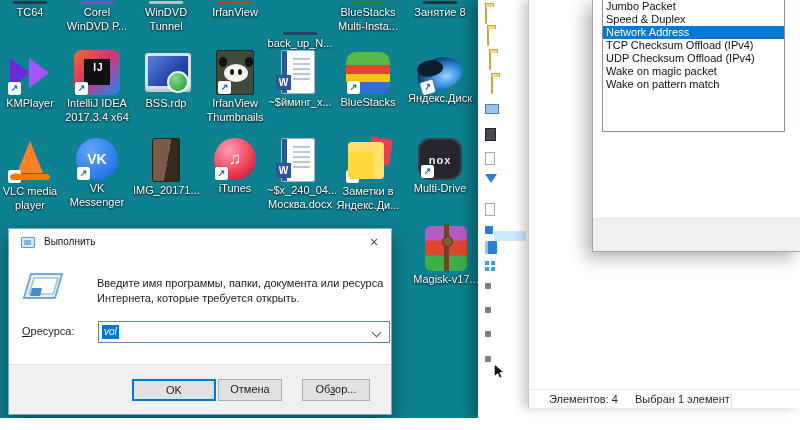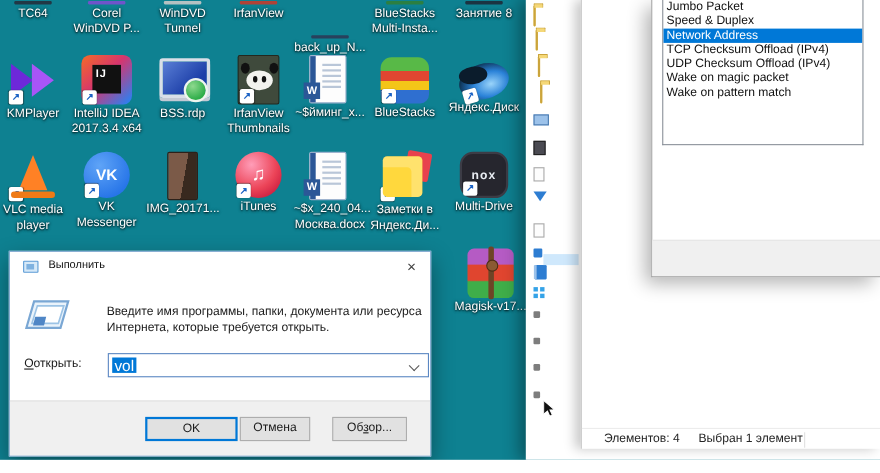--- a/index.html
+++ b/index.html
@@ -18,21 +18,21 @@
               border-radius:2px; font-size:9px; line-height:13px; font-weight:bold; color:#1b62c4;
               text-align:center; box-shadow:0 0 1px rgba(0,0,0,.5); }
 
   .i-kmplayer::before { content:""; position:absolute; left:3px; top:8px; border:15px solid transparent;
       border-left:20px solid #6d28d9; border-right:0; }
   .i-kmplayer::after { content:""; position:absolute; left:22px; top:8px; border:15px solid transparent;
       border-left:20px solid #a855f7; border-right:0; }
 
   .i-intellij { background:linear-gradient(135deg,#f2652e 5%,#d6356e 45%,#2e7ff0 95%); border-radius:8px; }
   .i-intellij .glyph { left:10px; top:9px; width:26px; height:26px; background:#111; font-size:10px;
-      line-height:13px; text-align:left; padding:2px 0 0 3px; letter-spacing:1px; }
+      line-height:13px; text-align:center; padding:2px 0 0 3px; letter-spacing:1px; }
 
   .i-bssrdp::before { content:""; position:absolute; left:2px; top:3px; width:40px; height:30px;
       background:linear-gradient(135deg,#5a7fd6,#1d3fa8 70%); border:3px solid #d9dfe8; border-radius:3px;
       box-shadow:0 3px 0 #c3c9d4; }
   .i-bssrdp::after { content:""; position:absolute; right:0; bottom:2px; width:18px; height:18px;
       border-radius:50%; background:radial-gradient(circle at 35% 30%,#8ed98e,#2fae4a 70%);
       border:2px solid #eef5ee; }
 
   .i-panda { width:38px; background:#3f4a3c; border:1px solid #23281f; border-radius:2px; }
   .i-panda::before { content:""; position:absolute; left:7px; top:13px; width:24px; height:18px;
@@ -138,21 +138,21 @@
   #run .title-text { position:absolute; left:35px; top:7px; font-size:10px; color:#111; }
   #run .close-btn { position:absolute; right:0; top:0; width:34px; height:26px; text-align:center;
       line-height:26px; font-size:14px; color:#444; cursor:pointer; }
   #run .msg-icon { position:absolute; left:13px; top:43px; }
   #run .message { position:absolute; left:88px; top:47px; width:294px; line-height:15px; }
   #run .open-label { position:absolute; left:13px; top:96px; }
   .accesskey { text-decoration:underline; }
   #run .combo { position:absolute; left:89px; top:92px; width:292px; height:22px; background:#fff;
       border:1px solid #5b87c2; }
   #run .combo .sel-text { position:absolute; left:3px; top:3px; background:#0078d7; color:#fff; padding:0 2px;
-      font-size:14px; line-height:14px; }
+      font-size:10px; line-height:14px;font-style:italic; }
   #run .combo .chev { position:absolute; right:9px; top:7px; width:7px; height:7px;
       border-right:1.6px solid #5a5a5a; border-bottom:1.6px solid #5a5a5a; transform:rotate(45deg); }
   #run .dlg-footer { position:absolute; left:0; right:0; top:135px; bottom:0; background:#f0f0f0;
       border-top:1px solid #e0e0e0; }
   .btn { position:absolute; top:14px; height:22px; background:#e1e1e1; border:1px solid #adadad;
       font-size:11px; color:#1b1b1b; text-align:center; line-height:19px; cursor:pointer; }
   .btn.primary { border:2px solid #0078d7; }
 
   
   #taskbar { position:absolute; left:0; top:419px; width:800px; height:11px; background:#0b2c3a;
@@ -371,21 +371,21 @@
       <span class="title-text">Выполнить</span>
       <span class="close-btn">×</span>
     </div>
     <svg class="msg-icon" width="42" height="34" viewBox="0 0 42 34">
       <polygon points="9,2 40,2 33,26 2,26" fill="#eaf3fb" stroke="#7aa7d4" stroke-width="2"></polygon>
       <polygon points="12,6 36,6 31,22 7,22" fill="#ffffff" stroke="#9cc3e5" stroke-width="1.5"></polygon>
       <polygon points="10,16 20,16 18,24 8,24" fill="#4f86c6"></polygon>
     </svg>
     <div class="message">Введите имя программы, папки, документа или ресурса Интернета, которые требуется открыть.</div>
     <div class="open-label">
-      <span class="accesskey">О</span><span>открыть:</span>
+      <span class="accesskey">О</span><span>ресурса:</span>
     </div>
     <div class="combo">
       <span class="sel-text">vol</span>
       <span class="chev"></span>
     </div>
     <div class="dlg-footer">
       <div class="btn primary" style="left:123px;width:84px">OK</div>
       <div class="btn" style="left:209px;width:64px">Отмена</div>
       <div class="btn" style="left:293px;width:68px">
         <span>Об</span><span class="accesskey">з</span><span>ор...</span>

